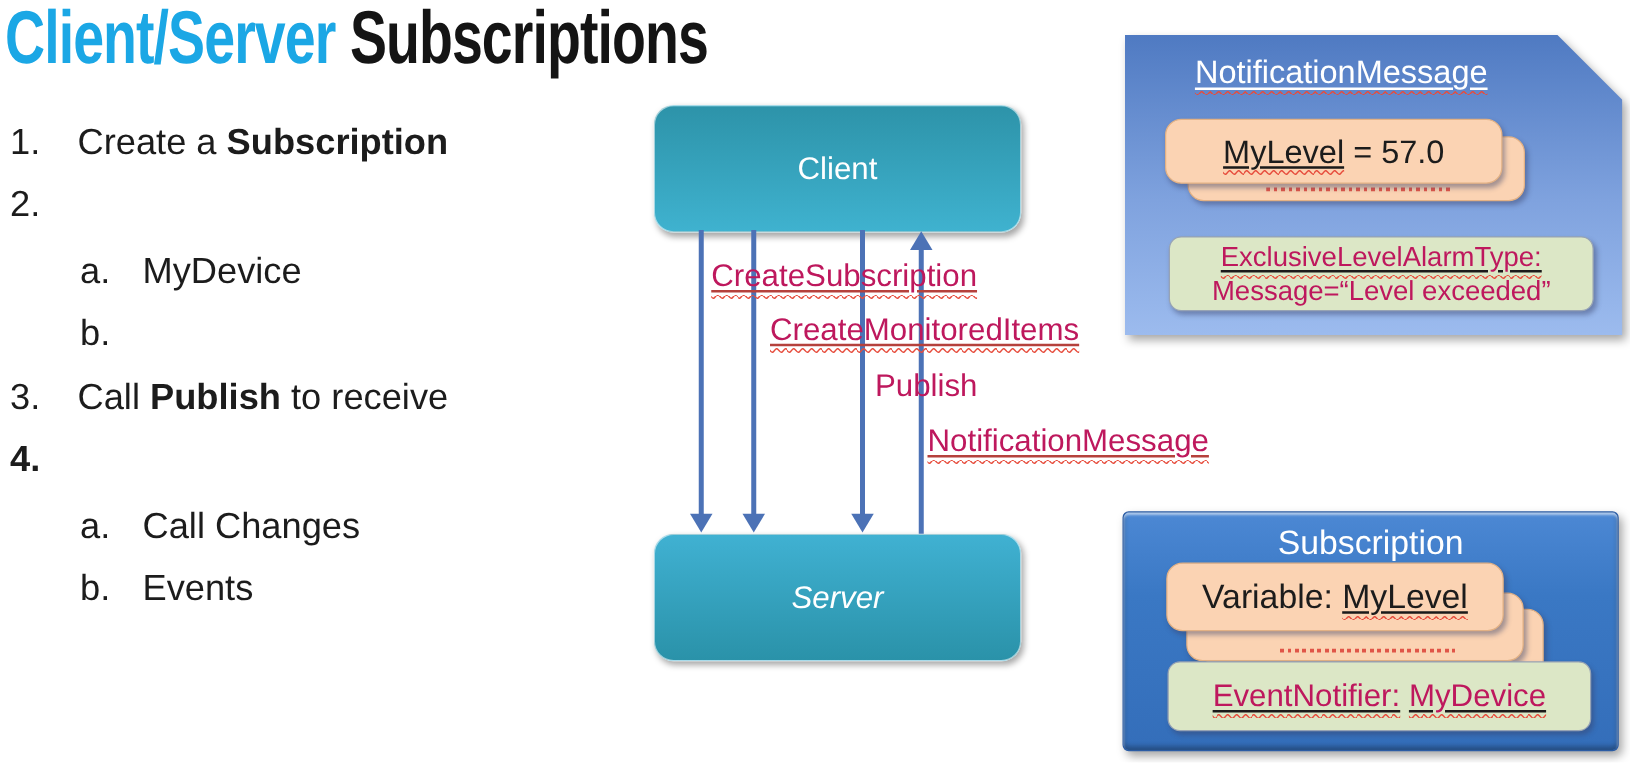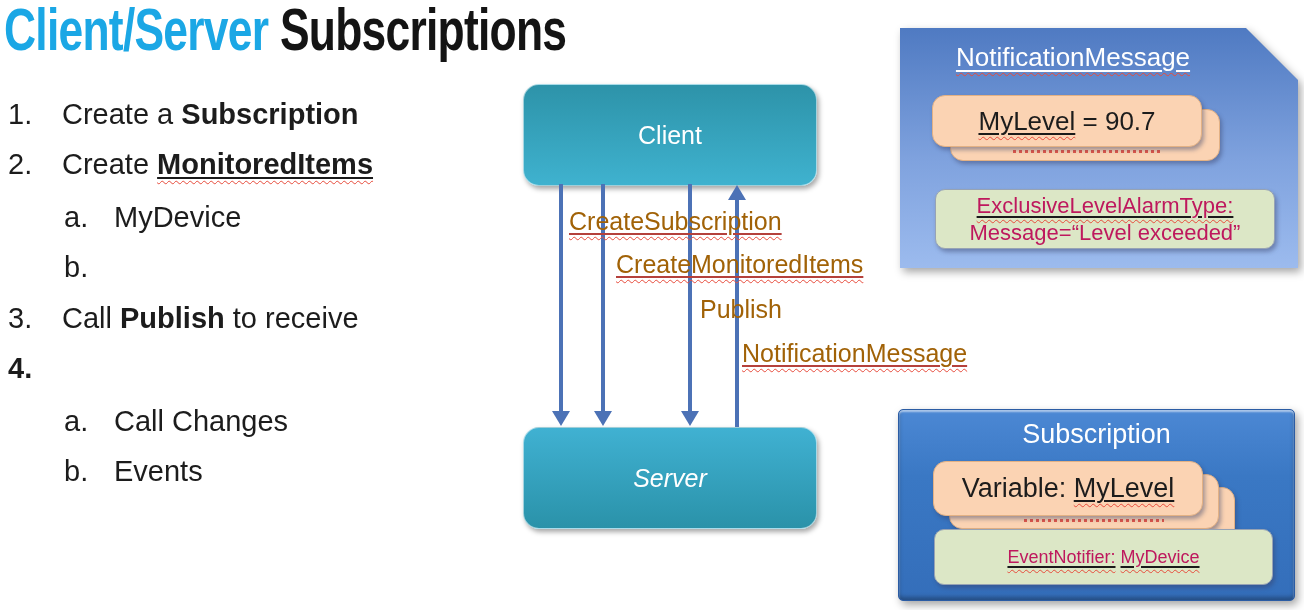--- a/index.html
+++ b/index.html
@@ -48,21 +48,21 @@
   }
   .node.client{left:523px;top:84px;background:linear-gradient(180deg,#2d93a9 0%,#3fb2cf 100%);}
   .node.server{left:523px;top:427px;background:linear-gradient(180deg,#40b1d2 0%,#2a92a9 100%);font-style:italic;}
 
   
   .aline{position:absolute;width:4px;background:#4c72b6;}
   .ahead{position:absolute;width:0;height:0;border-left:9px solid transparent;border-right:9px solid transparent;}
   .ahead.down{border-top:15px solid #4c72b6;}
   .ahead.up{border-bottom:15px solid #4c72b6;}
 
-  .msg{position:absolute;font-size:25px;color:#a16207;white-space:nowrap;}
+  .msg{position:absolute;font-size:25px;color:#be185d;white-space:nowrap;}
 
   
   .panel-wrap{position:absolute;filter:drop-shadow(3px 4px 4px rgba(0,0,0,.35));}
   .notif-panel{
     position:relative;width:398px;height:240px;
     background:linear-gradient(180deg,#4f7ac2 0%,#7fa2de 55%,#9cbbee 100%);
     clip-path:polygon(0 0,346px 0,100% 52px,100% 100%,0 100%);
   }
   .sub-panel{
     position:relative;width:395px;height:190px;border-radius:5px;
@@ -99,21 +99,20 @@
     <span class="t-accent">Client/Server</span><span class="t-rest"> Subscriptions</span>
   </div>
 
   <div class="list">
     <div class="row" style="top:4px">
       <span class="num">1.</span>
       <span class="txt"><span>Create a </span><b>Subscription</b></span>
     </div>
     <div class="row" style="top:54px">
       <span class="num">2.</span>
-      <span class="txt"><span>Create </span><b class="ul-k"><span class="wavy">MonitoredItems</span></b></span>
     </div>
     <div class="row sub" style="top:107px">
       <span class="num">a.</span>
       <span class="txt">MyDevice</span>
     </div>
     <div class="row sub" style="top:157px">
       <span class="num">b.</span>
     </div>
     <div class="row" style="top:208px">
       <span class="num">3.</span>
@@ -166,38 +165,38 @@
 
   <div class="panel-wrap" style="left:900px;top:28px">
     <div class="notif-panel">
       <div class="panel-title">
         <span class="ul-w"><span class="wavy">NotificationMessage</span></span>
       </div>
       <div class="peach" style="left:50px;top:81px;width:268px;height:50px;z-index:1">
         <span class="frag" style="left:62px;top:40px;width:150px"></span>
       </div>
       <div class="peach" style="left:32px;top:67px;width:268px;height:50px;z-index:2">
-        <span><span class="ul-k"><span class="wavy">MyLevel</span></span><span> = 90.7</span></span>
+        <span><span class="ul-k"><span class="wavy">MyLevel</span></span><span> = 57.0</span></span>
       </div>
       <div class="green" style="left:35px;top:161px;width:338px;height:58px;font-size:22px;line-height:27px;z-index:3">
         <div><span class="ul-k"><span class="wavy">ExclusiveLevelAlarmType:</span></span></div>
         <div>Message=“Level exceeded”</div>
       </div>
     </div>
   </div>
 
   <div class="panel-wrap" style="left:898px;top:409px">
     <div class="sub-panel">
       <div class="panel-title">Subscription</div>
       <div class="peach" style="left:66px;top:77px;width:268px;height:53px;z-index:1"></div>
       <div class="peach" style="left:50px;top:64px;width:268px;height:53px;z-index:2">
         <span class="frag" style="left:74px;top:44px;width:140px"></span>
       </div>
-      <div class="peach" style="left:34px;top:51px;width:268px;height:53px;z-index:3;font-size:27px">
+      <div class="peach" style="left:34px;top:40px;width:268px;height:53px;z-index:3;font-size:27px">
         <span><span>Variable: </span><span class="ul-k"><span class="wavy">MyLevel</span></span></span>
       </div>
-      <div class="green" style="left:35px;top:119px;width:337px;height:54px;font-size:18px;z-index:4">
+      <div class="green" style="left:35px;top:119px;width:337px;height:54px;font-size:25px;z-index:4">
         <div><span class="ul-k"><span class="wavy">EventNotifier:</span></span><span> </span><span class="ul-k"><span class="wavy">MyDevice</span></span></div>
       </div>
     </div>
   </div>
 
 </div>
 
 </body></html>

